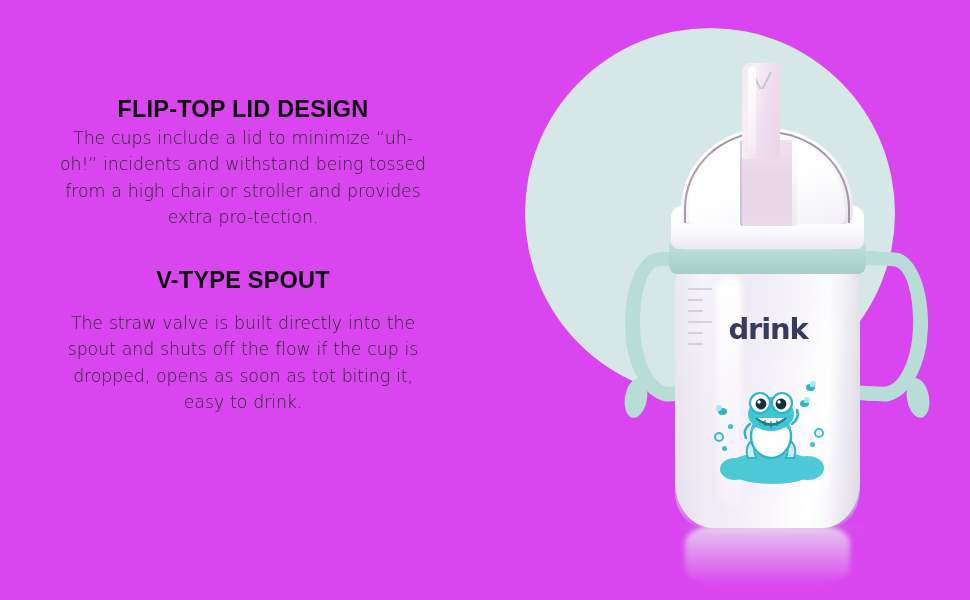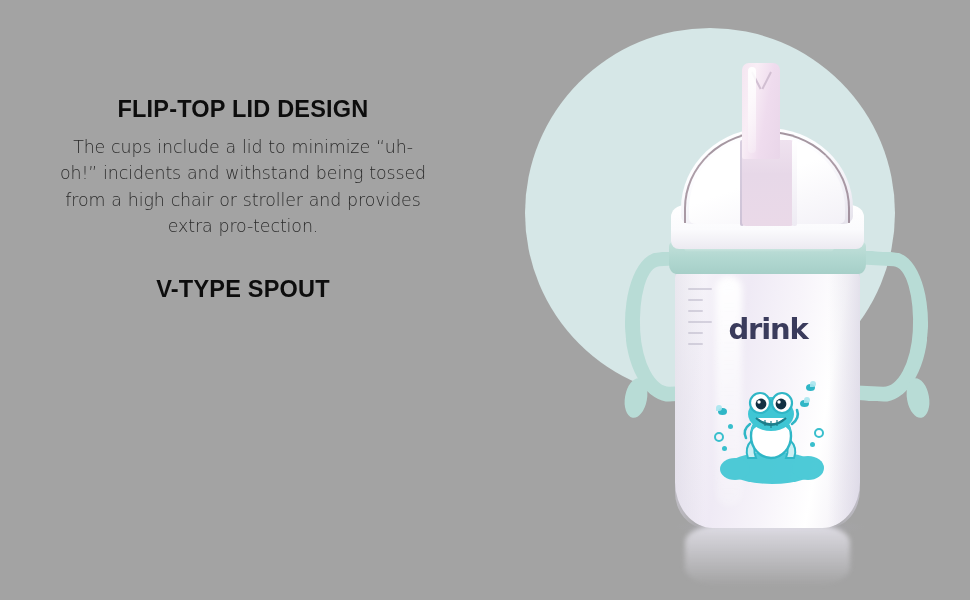--- a/index.html
+++ b/index.html
@@ -7,21 +7,21 @@
   body {
     background:#ffffff;
     font-family:"Liberation Sans", sans-serif;
     overflow:hidden;
     position:relative;
   }
   #page {
     position:relative;
     width:970px;
     height:600px;
-    background:#a3a3a3;
+    background:#d946ef;
     overflow:hidden;
   }
 
   
   .text-col {
     position:absolute;
     left:58px;
     top:96px;
     width:370px;
     text-align:center;
@@ -31,21 +31,21 @@
     font-family:"Liberation Sans", sans-serif;
     font-weight:700;
     font-size:23.5px;
     letter-spacing:0.2px;
     color:#0d0d0d;
     text-transform:uppercase;
     line-height:1.15;
     white-space:nowrap;
   }
   .feature-body {
-    margin-top:11px;
+    margin-top:2px;
     font-family:"DejaVu Sans", sans-serif;
     font-weight:300;
     font-size:17.4px;
     line-height:1.52;
     color:#2b2b2b;
     text-align:center;
     letter-spacing:-0.1px;
     word-spacing:0.5px;
   }
   .feature-block.second { margin-top:36px; }
@@ -309,20 +309,21 @@
 
   <div class="text-col">
 
     <div class="feature-block">
       <div class="feature-title">FLIP-TOP LID DESIGN</div>
       <div class="feature-body">The cups include a lid to minimize “uh-oh!” incidents and withstand being tossed from a high chair or stroller and  provides  extra  pro-tection.</div>
     </div>
 
     <div class="feature-block second">
       <div class="feature-title">V-TYPE SPOUT</div>
+      <div class="feature-body">The  straw  valve  is  built  directly into the spout and shuts off the flow if the cup is dropped, opens as  soon  as  tot  biting  it,  easy  to drink.</div>
     </div>
 
   </div>
 
   <div class="scene">
 
     <div class="bg-circle"></div>
 
     <div class="bottle">
 

